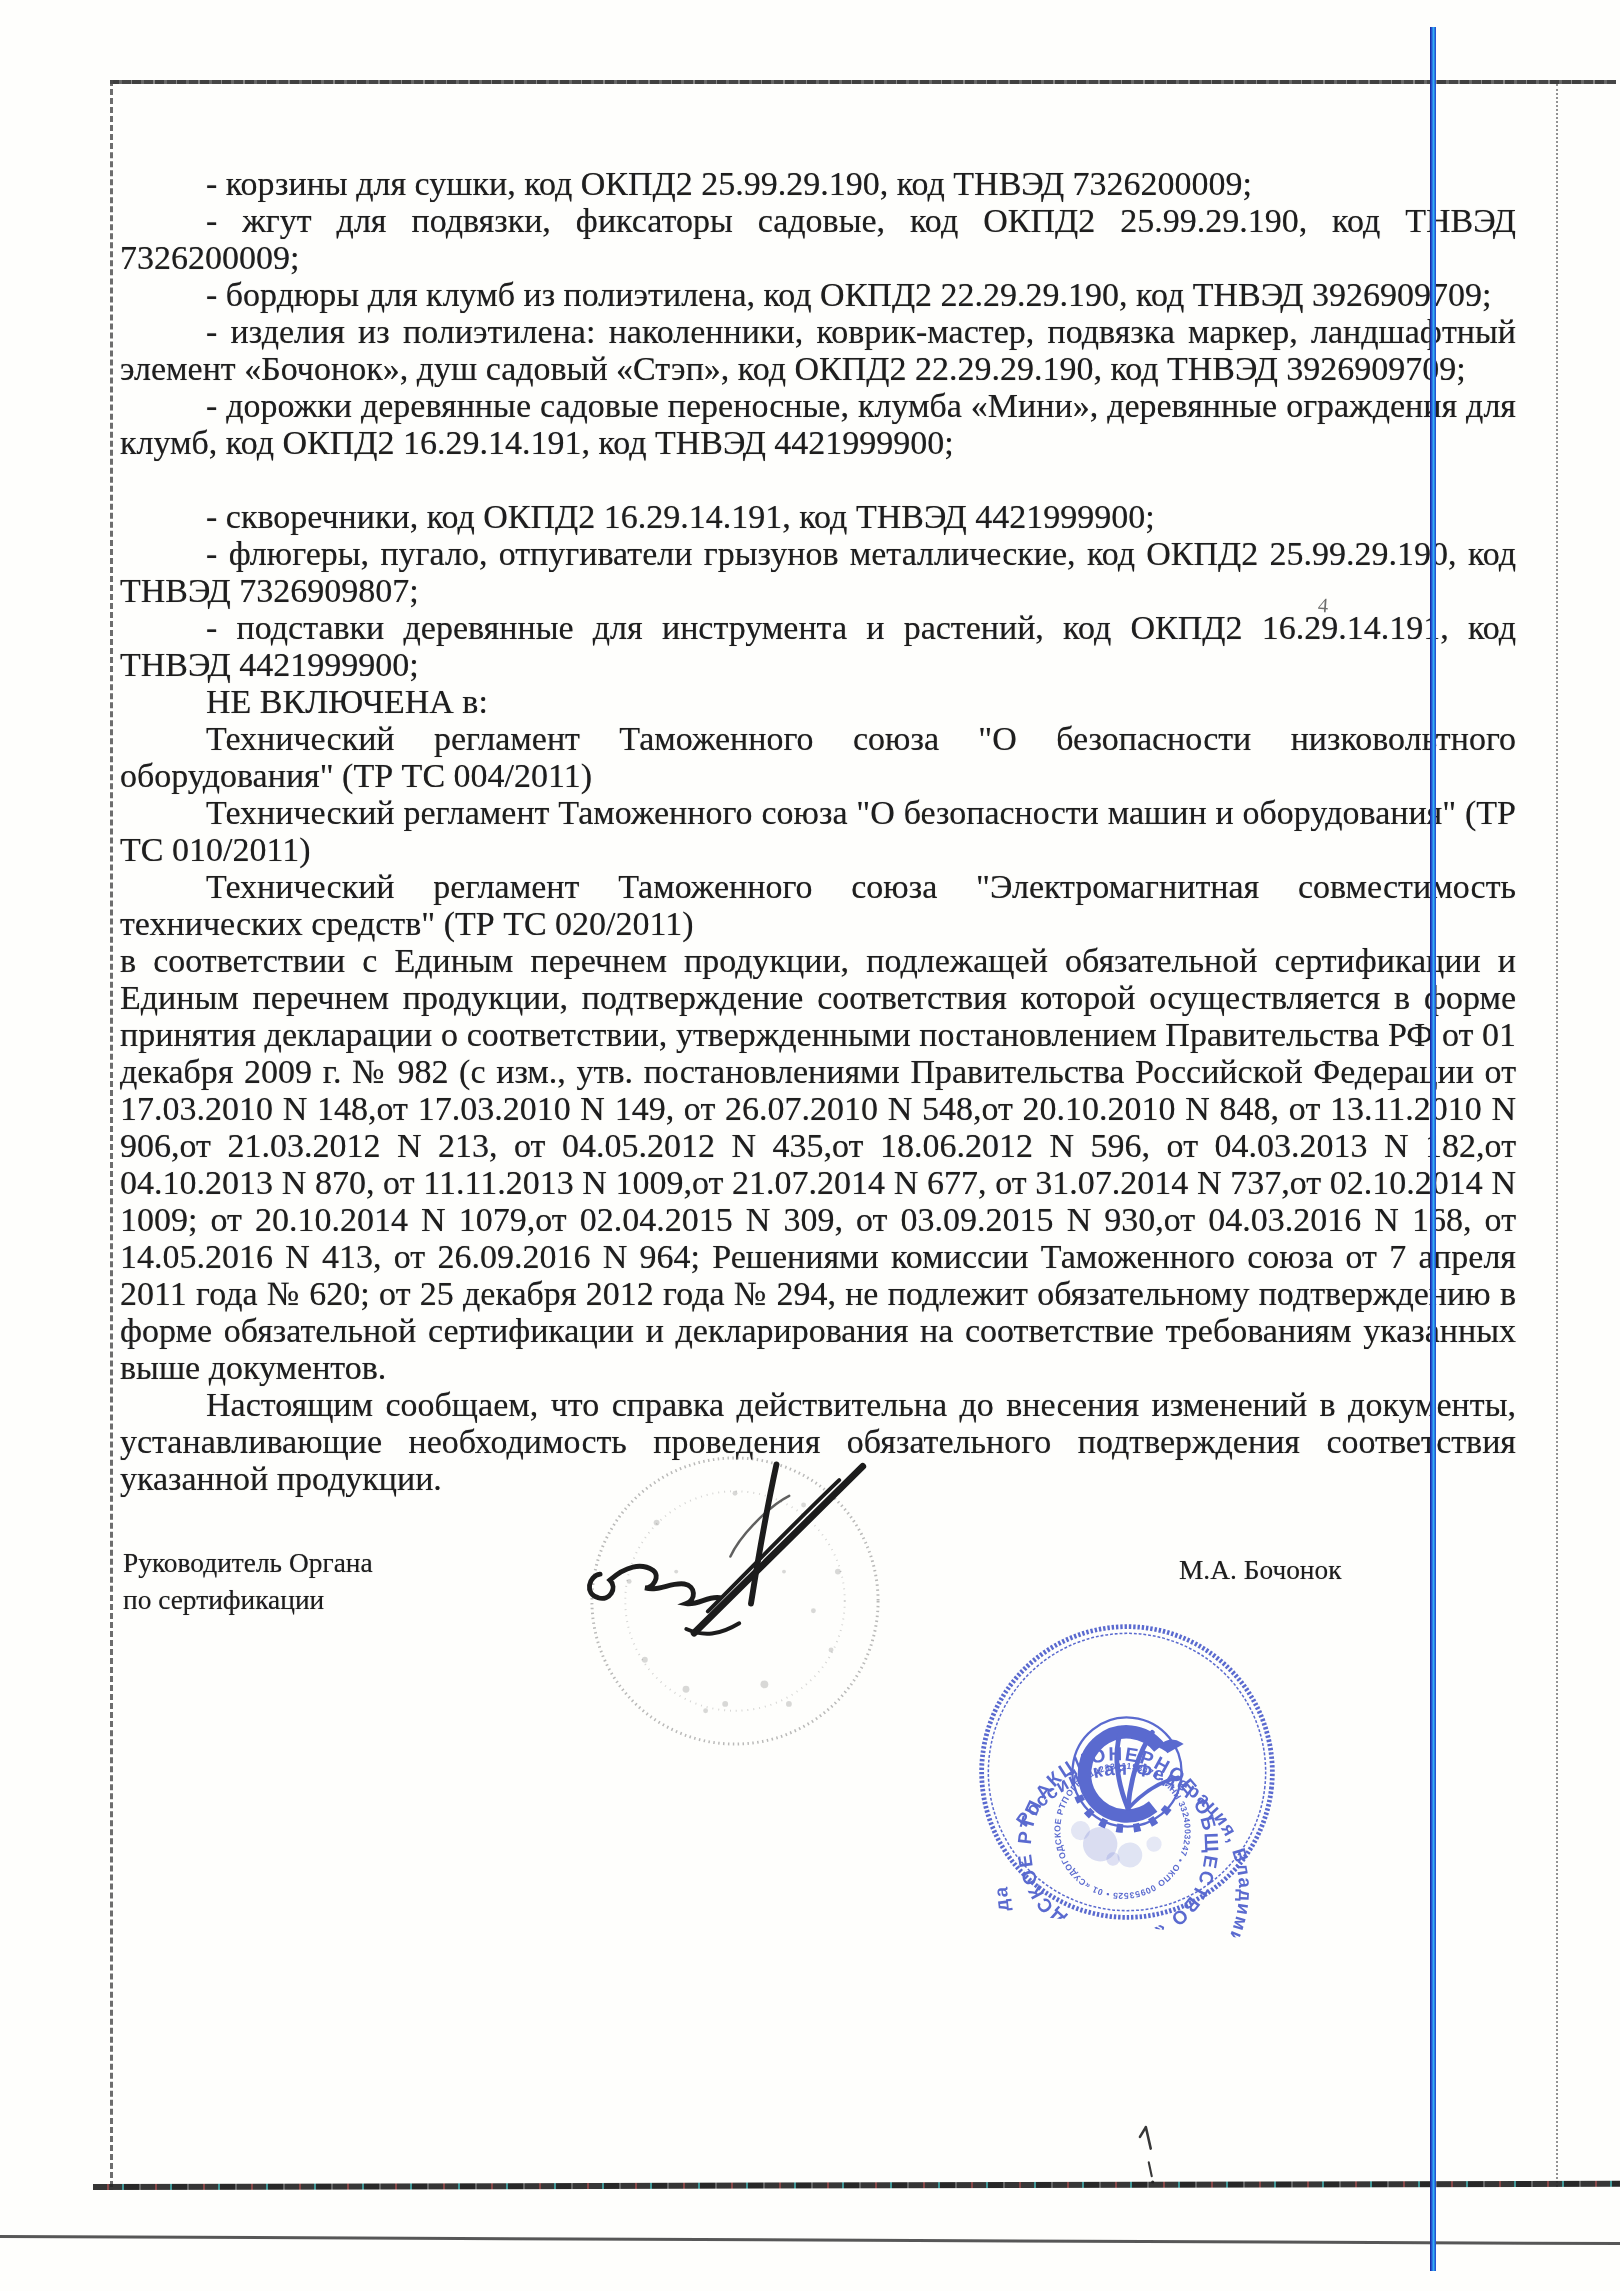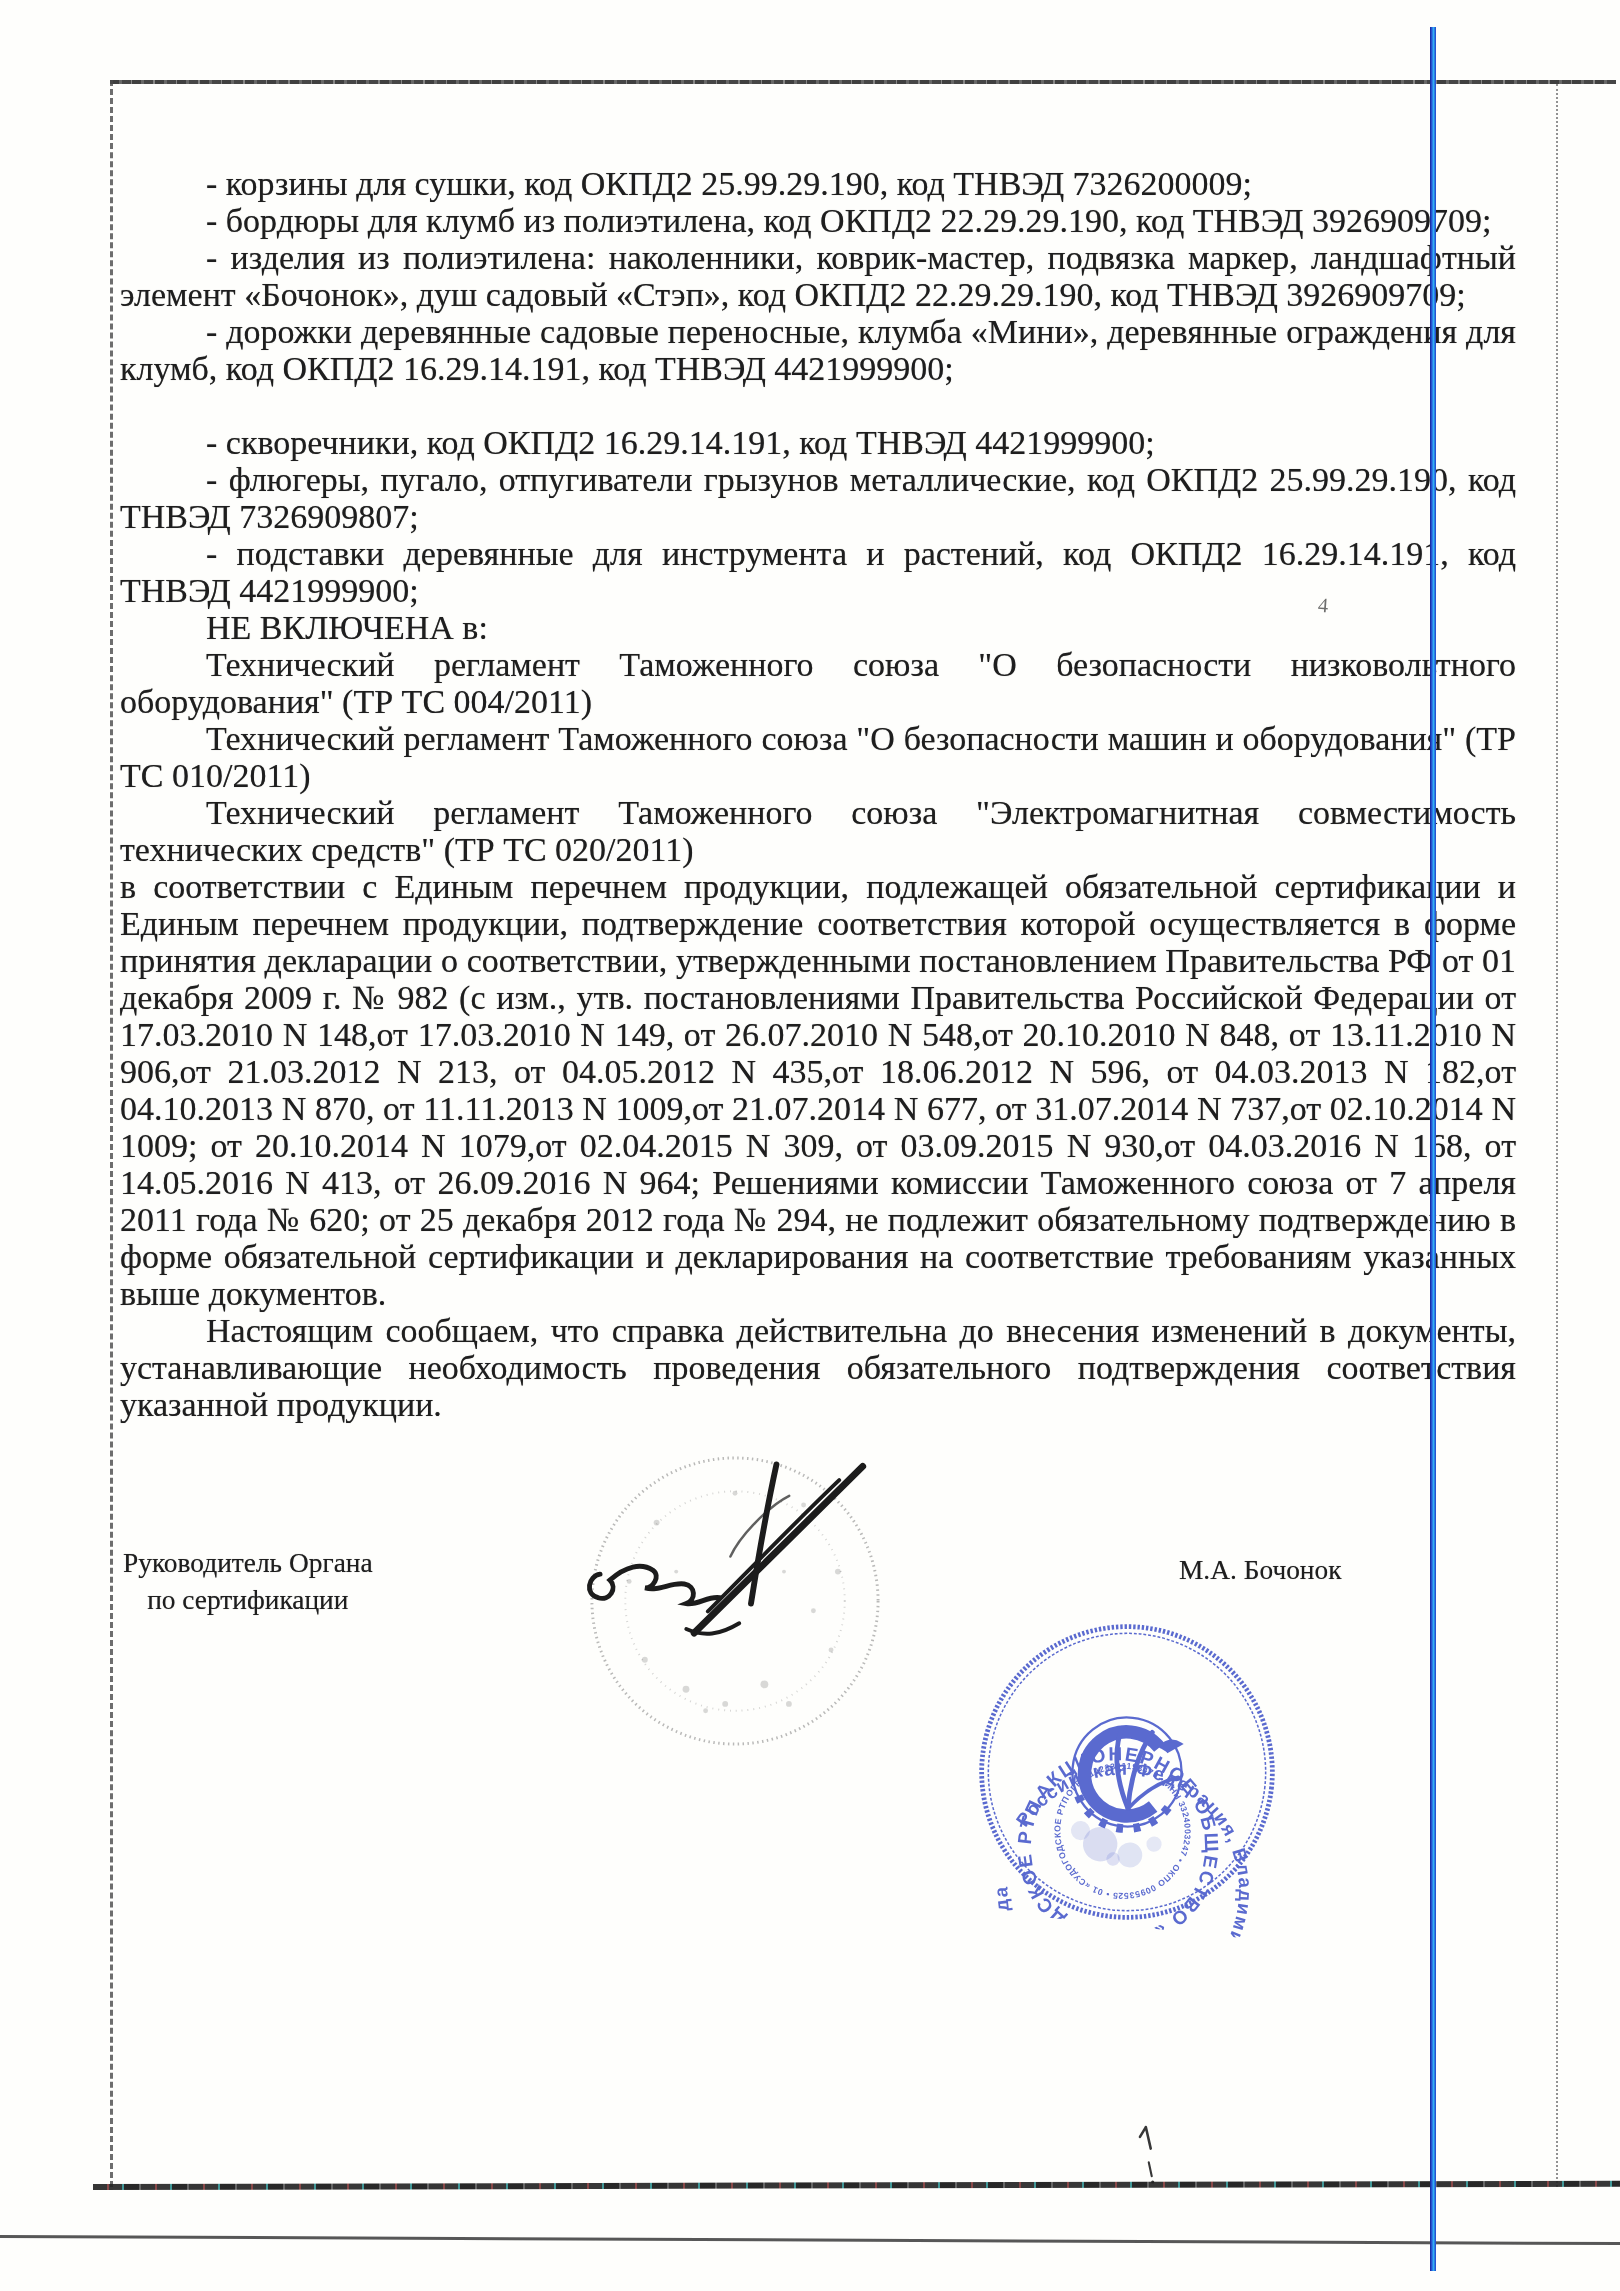--- a/index.html
+++ b/index.html
@@ -37,21 +37,20 @@
   .doc-body{position:absolute;left:120px;top:165px;width:1396px;z-index:5;}
   .para{
     margin:0;text-align:justify;font-size:34px;line-height:37px;color:#1e1e1e;
     text-shadow:0 0 0.7px rgba(25,25,25,.6);
   }
   .para.indent{text-indent:86px;}
   .para.gap{margin-top:37px;}
   .sig-title{
     position:absolute;left:123px;top:1545px;z-index:6;font-size:27.4px;line-height:37px;color:#1e1e1e;
     text-shadow:0 0 0.7px rgba(25,25,25,.6);
-    text-align:center;
   }
   .sig-name{
     position:absolute;left:1179px;top:1555px;z-index:6;font-size:27.4px;color:#1e1e1e;
     text-shadow:0 0 0.7px rgba(25,25,25,.6);
   }
   .ghost-stamp{position:absolute;left:588px;top:1454px;z-index:8;}
   .signature-svg{position:absolute;left:549px;top:1437px;z-index:12;}
   .blue-stamp{position:absolute;left:974px;top:1619px;z-index:10;transform:rotate(6deg);}
   .stamp-ring{font-family:"Liberation Sans",sans-serif;font-weight:bold;fill:#4456c9;}
   .margin-mark{
@@ -65,20 +64,21 @@
 
 <div class="border-top"></div>
 <div class="border-left"></div>
 <div class="border-right"></div>
 <div class="border-bottom"></div>
 <div class="fold-line-bottom"></div>
 <div class="blue-line"></div>
 
 <div class="doc-body">
     <p class="para indent">- корзины для сушки, код ОКПД2 25.99.29.190, код ТНВЭД 7326200009;</p>
+    <p class="para indent">- жгут для подвязки, фиксаторы садовые, код ОКПД2 25.99.29.190, код ТНВЭД 7326200009;</p>
     <p class="para indent">- бордюры для клумб из полиэтилена, код ОКПД2 22.29.29.190, код ТНВЭД 3926909709;</p>
     <p class="para indent">- изделия из полиэтилена: наколенники, коврик-мастер, подвязка маркер, ландшафтный элемент «Бочонок», душ садовый «Стэп», код ОКПД2 22.29.29.190, код ТНВЭД 3926909709;</p>
     <p class="para indent">- дорожки деревянные садовые переносные, клумба «Мини», деревянные ограждения для клумб, код ОКПД2 16.29.14.191, код ТНВЭД 4421999900;</p>
     <p class="para indent gap">- скворечники, код ОКПД2 16.29.14.191, код ТНВЭД 4421999900;</p>
     <p class="para indent">- флюгеры, пугало, отпугиватели грызунов металлические, код ОКПД2 25.99.29.190, код ТНВЭД 7326909807;</p>
     <p class="para indent">- подставки деревянные для инструмента и растений, код ОКПД2 16.29.14.191, код ТНВЭД 4421999900;</p>
     <p class="para indent">НЕ ВКЛЮЧЕНА в:</p>
     <p class="para indent">Технический регламент Таможенного союза "О безопасности низковольтного оборудования" (ТР ТС 004/2011)</p>
     <p class="para indent">Технический регламент Таможенного союза "О безопасности машин и оборудования" (ТР ТС 010/2011)</p>
     <p class="para indent">Технический регламент Таможенного союза "Электромагнитная совместимость технических средств" (ТР ТС 020/2011)</p>

